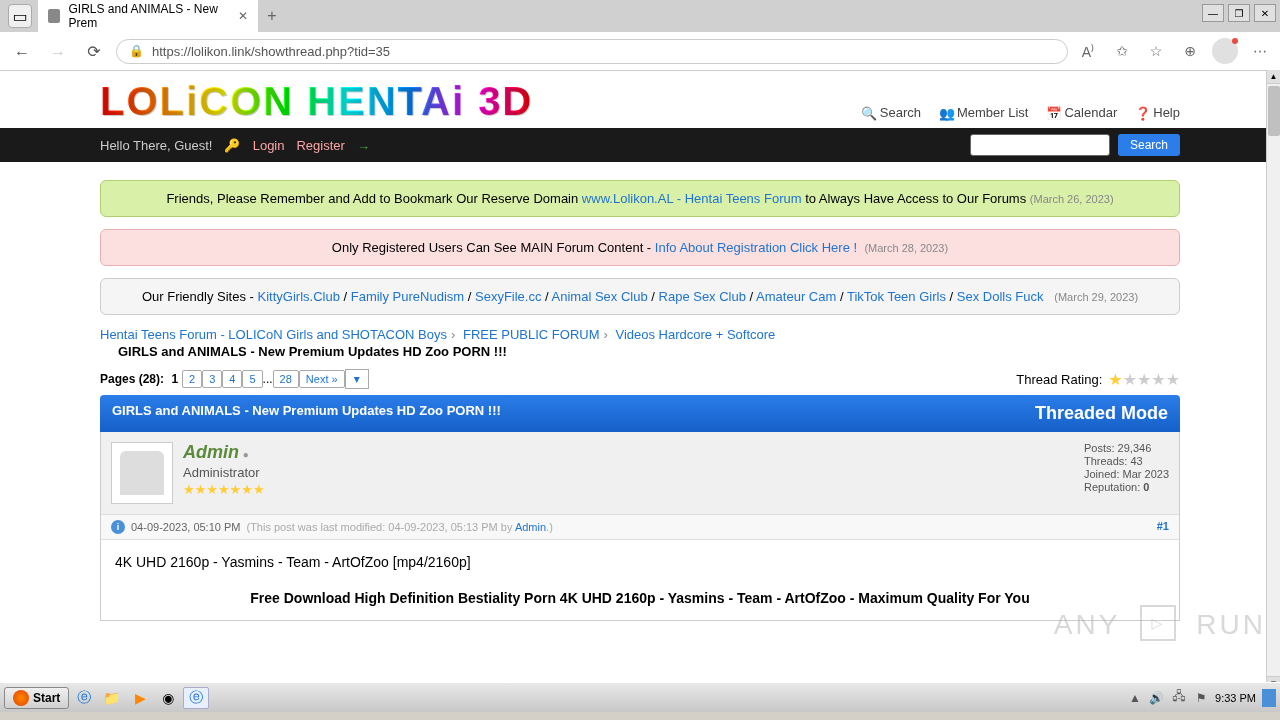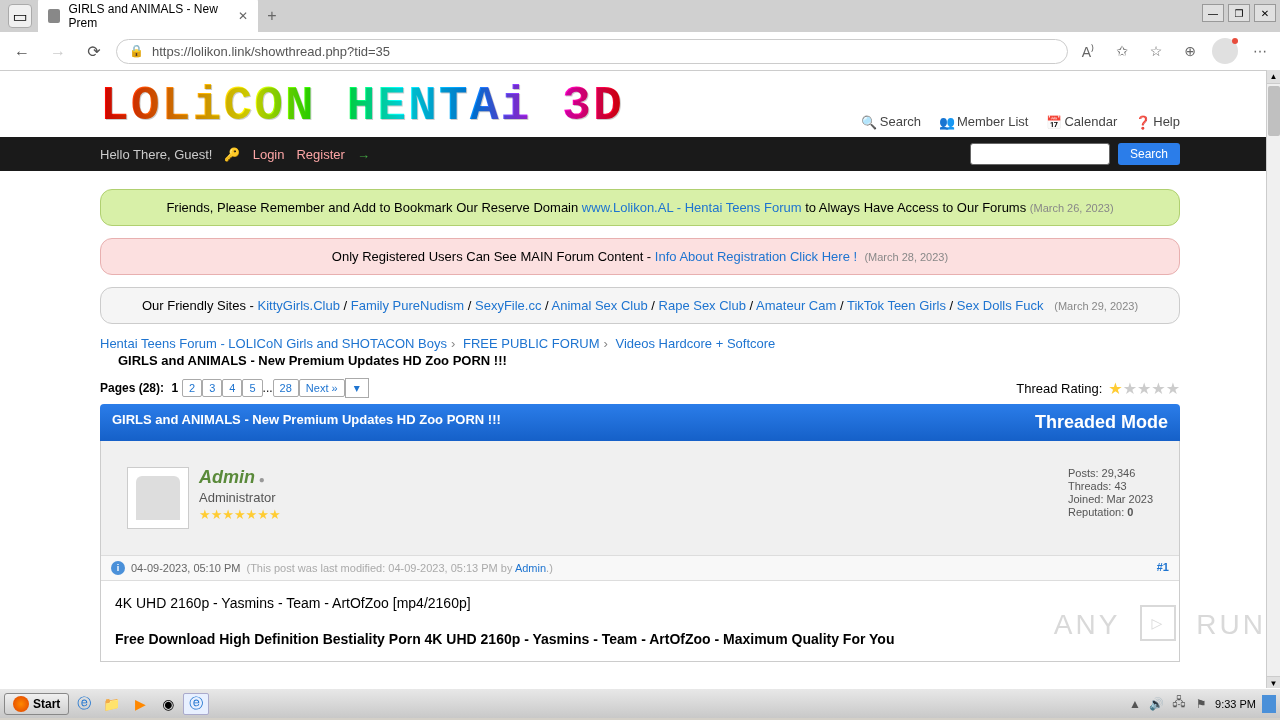--- a/index.html
+++ b/index.html
@@ -16,34 +16,34 @@
 .addr-row{display:flex;align-items:center;height:38px;background:#fff;padding:0 8px;gap:8px}
 .nav-btn{width:28px;height:28px;display:flex;align-items:center;justify-content:center;color:#555;cursor:pointer;font-size:16px}
 .url-bar{flex:1;display:flex;align-items:center;border:1px solid #ccc;border-radius:16px;padding:4px 12px;font-size:13px;color:#555;gap:8px}
 .lock-icon{color:#777;font-size:12px}
 .tool-icons{display:flex;gap:10px;align-items:center}
 .tool-icon{width:24px;height:24px;display:flex;align-items:center;justify-content:center;color:#666;font-size:14px;cursor:pointer}
 .avatar{width:26px;height:26px;border-radius:50%;background:#e0e0e0;position:relative}
 .avatar::after{content:'';position:absolute;width:6px;height:6px;background:#e74c3c;border-radius:50%;right:0;top:0}
 .page{background:#fff;height:620px;overflow:hidden;position:relative}
 .logo-area{padding:8px 100px 4px;display:flex;justify-content:space-between;align-items:flex-end}
-.logo{font-size:48px;font-weight:900;letter-spacing:2px;background:linear-gradient(90deg,#ff0000,#ff8800,#ffff00,#00ff00,#00ffff,#0088ff,#ff00ff,#ff0000);-webkit-background-clip:text;background-clip:text;color:transparent;font-family:Liberation Mono, monospace;text-shadow:1px 1px 0 rgba(0,0,0,0.2)}
+.logo{font-size:40px;font-weight:900;letter-spacing:2px;background:linear-gradient(90deg,#ff0000,#ff8800,#ffff00,#00ff00,#00ffff,#0088ff,#ff00ff,#ff0000);-webkit-background-clip:text;background-clip:text;color:transparent;font-family:Liberation Sans, sans-serif;text-shadow:1px 1px 0 rgba(0,0,0,0.2)}
 .top-links{display:flex;gap:18px;font-size:13px;padding-bottom:4px}
 .top-link{display:flex;align-items:center;gap:4px;color:#444;cursor:pointer}
 .tl-icon{width:14px;height:14px;display:inline-block}
 .blackbar{background:#1a1a1a;height:34px;display:flex;align-items:center;padding:0 100px;justify-content:space-between;color:#ccc;font-size:13px}
 .bb-left{display:flex;align-items:center;gap:12px}
 .bb-link{color:#fca5a5;cursor:pointer}
 .key-icon{color:#d4af37}
 .arrow-icon{color:#4a4}
 .bb-right{display:flex;gap:8px}
 .search-box{width:140px;height:22px;background:#fff;border:1px solid #666;border-radius:3px}
 .search-btn{background:#2b7de9;color:#fff;border:none;padding:3px 12px;border-radius:3px;font-size:12px;cursor:pointer}
 .content{padding:18px 100px}
-.notice{border-radius:12px;padding:10px 14px;font-size:13px;text-align:center;margin-bottom:12px}
+.notice{border-radius:6px;padding:10px 14px;font-size:13px;text-align:center;margin-bottom:12px}
 .notice-green{background:#d8f0a8;border:1px solid #b0d070}
 .notice-pink{background:#fce0e0;border:1px solid #e8b0b0}
 .notice-gray{background:#f5f5f5;border:1px solid #ccc}
 .nlink{color:#1e74d0;cursor:pointer}
 .ndate{color:#888;font-size:11px}
 .breadcrumb{font-size:13px;margin:12px 0 2px}
 .breadcrumb a{color:#1e74d0;text-decoration:none;cursor:pointer}
 .bc-sep{color:#888;margin:0 4px}
 .bc-current{font-weight:bold;font-size:13px;margin-left:18px;margin-bottom:10px;display:block}
 .pager-row{display:flex;align-items:center;justify-content:space-between;margin-top:8px}
@@ -51,47 +51,47 @@
 .pager-label{font-weight:bold}
 .pg{border:1px solid #aaa;padding:2px 6px;background:#fff;cursor:pointer;color:#1e74d0;border-radius:2px;font-size:11px}
 .pg-cur{font-weight:bold;padding:2px 4px}
 .pg-drop{border:1px solid #aaa;padding:2px 8px;background:#fff;cursor:pointer;color:#1e74d0}
 .rating{display:flex;align-items:center;gap:6px;font-size:13px}
 .stars{color:#ccc;font-size:16px}
 .star-on{color:#fc3}
 .thread-hdr{background:linear-gradient(#2b7de9,#1560c8);color:#fff;padding:8px 12px;font-size:13px;font-weight:bold;display:flex;justify-content:space-between;border-radius:4px 4px 0 0;margin-top:6px}
 .th-mode{font-size:18px;cursor:pointer}
 .post{border:1px solid #ccc;border-top:none}
-.post-head{background:#f0f0f0;display:flex;padding:26px;justify-content:space-between}
+.post-head{background:#f0f0f0;display:flex;padding:10px;justify-content:space-between}
 .ph-left{display:flex;gap:10px}
 .avatar-img{width:62px;height:62px;background:#fff;border:1px solid #ccc;display:flex;align-items:center;justify-content:center}
 .avatar-silhouette{width:44px;height:44px;background:#ddd;border-radius:6px 6px 0 0;position:relative}
 .user-info{font-size:13px}
 .username{color:#5a8a3a;font-style:italic;font-size:18px;font-weight:bold}
 .offline{color:#999;font-size:10px}
 .role{font-size:13px;color:#555;margin:2px 0}
 .ustars{color:#fc3;font-size:13px}
 .ph-right{font-size:11px;color:#555;text-align:left}
 .ph-right div{margin-bottom:1px}
 .post-meta{background:#f8f8f8;border-top:1px solid #ddd;border-bottom:1px solid #ddd;padding:5px 10px;display:flex;justify-content:space-between;font-size:11px;color:#666}
 .pm-left{display:flex;align-items:center;gap:6px}
 .info-icon{width:14px;height:14px;background:#4a90d9;border-radius:50%;color:#fff;display:flex;align-items:center;justify-content:center;font-size:9px;font-weight:bold}
 .modnote{color:#aaa}
 .modnote a{color:#1e74d0}
 .post-num{color:#1e74d0;font-weight:bold;cursor:pointer}
 .post-body{padding:14px;font-size:14px}
 .post-title{font-weight:normal;margin-bottom:20px}
-.post-dl{font-weight:bold}
+.post-dl{text-align:center;font-weight:bold}
 .watermark{position:absolute;right:14px;bottom:50px;font-size:28px;color:rgba(180,180,180,0.5);font-weight:300;letter-spacing:3px;display:flex;align-items:flex-end;gap:20px}
 .wm-play{width:36px;height:36px;border:2px solid rgba(180,180,180,0.5);display:flex;align-items:center;justify-content:center;font-size:14px}
 .scrollbar{position:absolute;right:0;top:70px;width:14px;height:620px;background:#f0f0f0;border-left:1px solid #ccc}
 .scroll-up{height:14px;background:#e0e0e0;border-bottom:1px solid #ccc;font-size:8px;text-align:center;line-height:14px;cursor:pointer}
 .scroll-thumb{position:absolute;top:16px;width:12px;left:1px;height:50px;background:#c0c0c0;border-radius:2px;cursor:pointer}
 .scroll-dn{position:absolute;bottom:0;height:14px;width:100%;background:#e0e0e0;border-top:1px solid #ccc;font-size:8px;text-align:center;line-height:14px;cursor:pointer}
-.taskbar{position:absolute;bottom:2px;left:0;right:0;height:30px;background:linear-gradient(#e8e8e8,#c8c8c8);border-top:1px solid #fff;display:flex;align-items:center;justify-content:space-between;padding:0 4px}
+.taskbar{position:absolute;bottom:8px;left:0;right:0;height:30px;background:linear-gradient(#e8e8e8,#c8c8c8);border-top:1px solid #fff;display:flex;align-items:center;justify-content:space-between;padding:0 4px}
 .tb-left{display:flex;align-items:center;gap:2px}
 .start-btn{background:linear-gradient(#f0f0f0,#d0d0d0);border:1px solid #888;border-radius:3px;padding:2px 8px;display:flex;align-items:center;gap:4px;font-size:12px;cursor:pointer;font-weight:bold}
 .start-orb{width:16px;height:16px;background:radial-gradient(circle,#ff8800,#e04000);border-radius:50%}
 .tb-icon{width:26px;height:22px;display:flex;align-items:center;justify-content:center;cursor:pointer;font-size:14px}
 .tb-right{display:flex;align-items:center;gap:6px;font-size:11px}
 .tray-icon{width:16px;height:16px;cursor:pointer;font-size:12px;display:flex;align-items:center;justify-content:center;color:#555}
 .clock{font-size:11px}
 </style>
 </head>
 <body>

